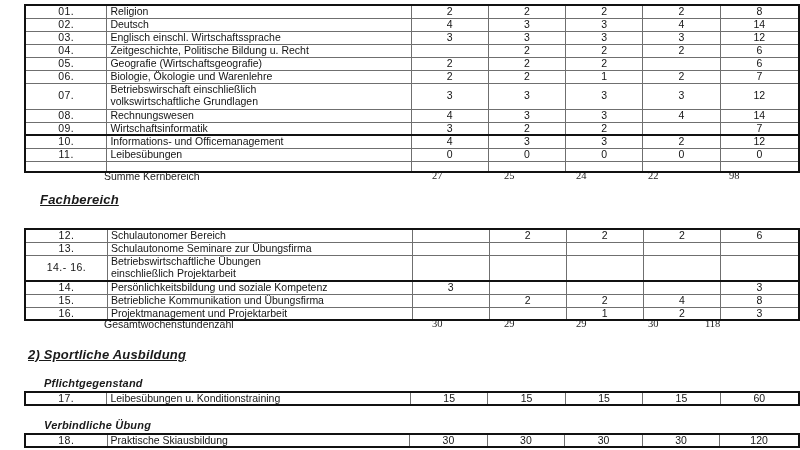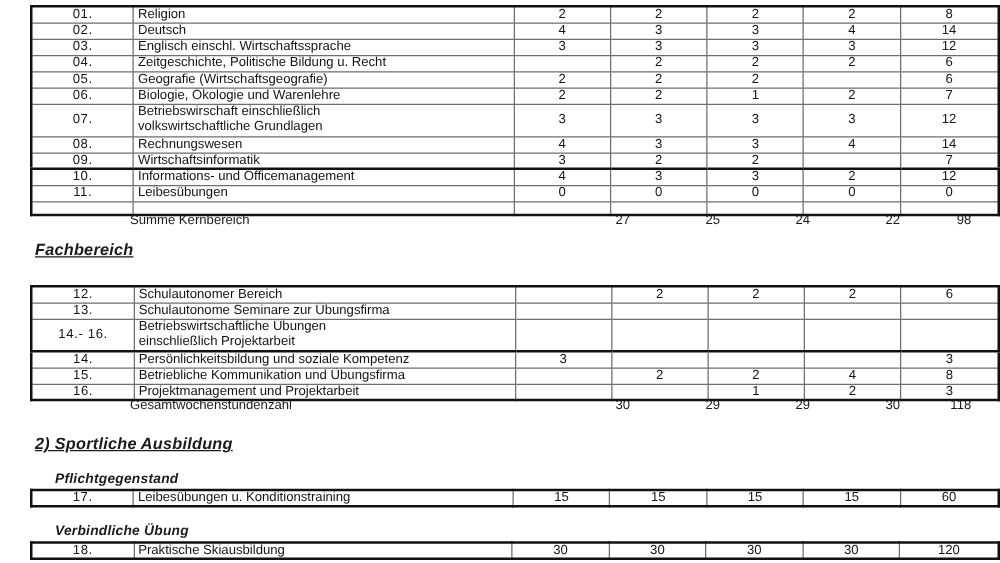--- a/index.html
+++ b/index.html
@@ -78,21 +78,22 @@
   .summary .lab {
     position: absolute;
     left: 104px;
     top: 0;
     white-space: nowrap;
   }
   .summary .cell {
     position: absolute;
     top: 0;
     width: 72px;
-    text-align: right;
+    text-align: left;
+    font-family: Liberation Serif, serif;
   }
 
   .two-line { white-space: normal; line-height: 1.12; }
 </style>
 </head>
 <body>
 
 <div class="page">
 
   <table class="sheet" id="t-kern" style="position:absolute; left:24px; top:4px;">
@@ -210,24 +211,24 @@
         </tr>
       </tbody>
   </table>
 
   <div class="summary" id="kern-summary" style="top:170px;">
     <span class="lab">Summe Kernbereich</span>
   <span class="cell" style="left: 432px;">27</span>
       <span class="cell" style="left: 504px;">25</span>
       <span class="cell" style="left: 576px;">24</span>
       <span class="cell" style="left: 648px;">22</span>
-      <span class="cell" style="left: 705px;">98</span>
+      <span class="cell" style="left: 729px;">98</span>
     </div>
 
-  <div class="h-underline" style="position:absolute; left:28px; top:192px;">Fachbereich</div>
+  <div class="h-underline" style="position:absolute; left:40px; top:192px;">Fachbereich</div>
 
   <table class="sheet" id="t-fach" style="position:absolute; left:24px; top:228px;">
     <tbody id="fach-body">
         <tr style="height: 13px;">
           <td class="num">12.</td>
           <td class="subject">Schulautonomer Bereich</td>
           <td class="val first"></td>
           <td class="val">2</td>
           <td class="val">2</td>
           <td class="val">2</td>

